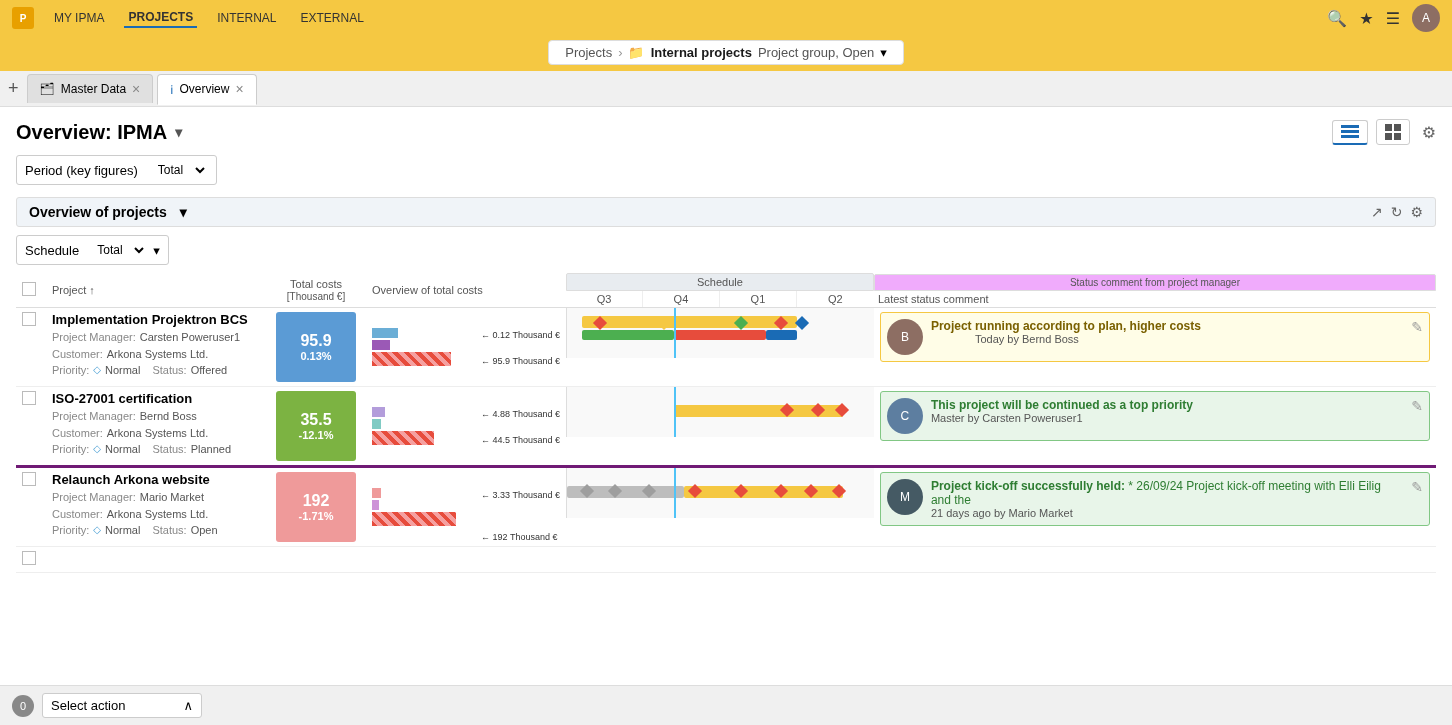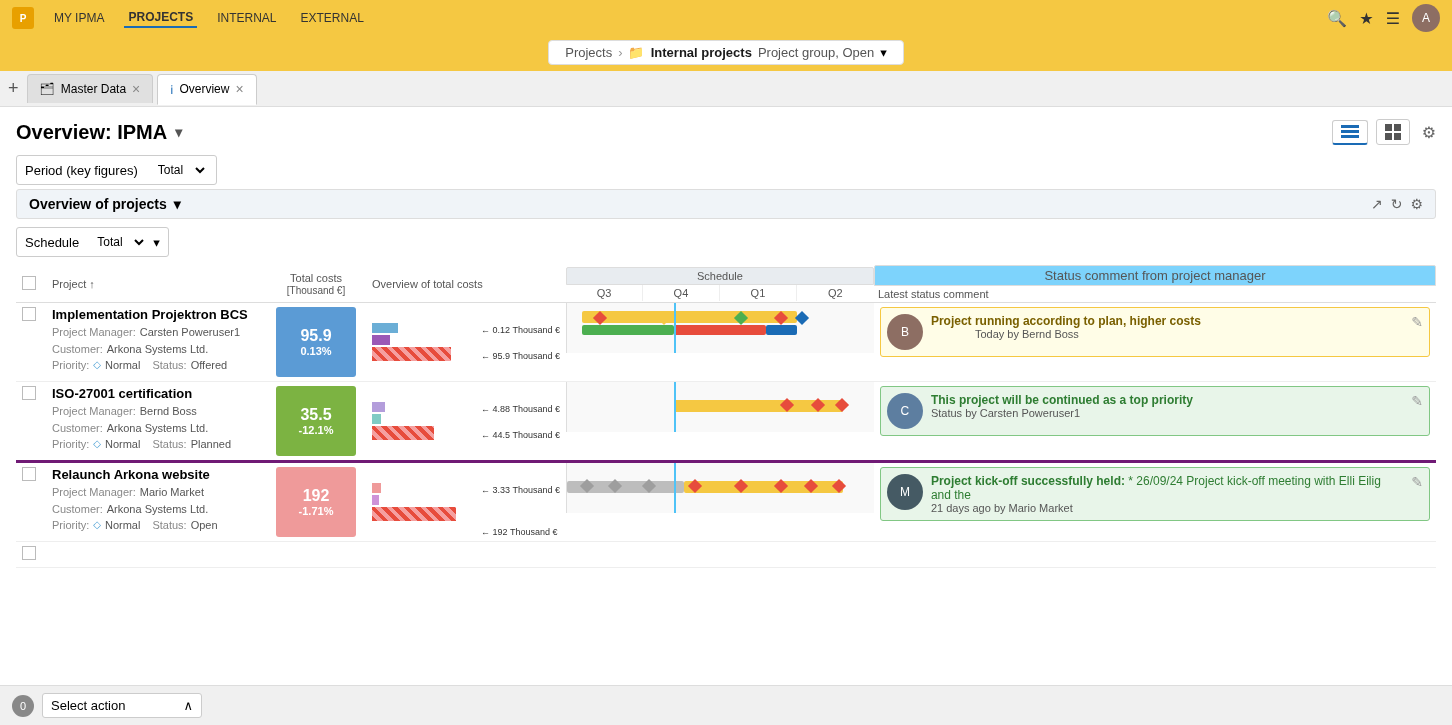--- a/index.html
+++ b/index.html
@@ -79,30 +79,30 @@
     .overview-title-dropdown { font-size: 14px; color: #555; cursor: pointer; }
     .view-toggles { display: flex; gap: 8px; align-items: center; }
     .view-btn {
       padding: 4px 8px; border: 1px solid #ccc; border-radius: 3px; cursor: pointer;
       background: white; display: flex; align-items: center; gap: 4px;
     }
     .view-btn.active { border-bottom: 2px solid #1a6bb5; }
     .settings-icon { font-size: 16px; color: #666; cursor: pointer; }
 
     
-    .period-filter { display: flex; align-items: center; gap: 8px; margin-bottom: 4px; }
+    .period-filter { display: flex; align-items: center; gap: 8px; margin-bottom: 12px; }
     select { border: 1px solid #ccc; border-radius: 3px; padding: 3px 8px; font-size: 12px; }
 
     
     .section-header {
       display: flex; align-items: center; justify-content: space-between;
       background: #f0f4f8; border: 1px solid #ddd; border-radius: 3px;
       padding: 6px 12px; margin-bottom: 8px;
     }
-    .section-title { font-size: 14px; font-weight: bold; display: flex; align-items: center; gap: 7px; }
+    .section-title { font-size: 14px; font-weight: bold; display: flex; align-items: center; gap: 13px; }
     .section-actions { display: flex; gap: 8px; align-items: center; }
     .section-action-icon { color: #666; font-size: 14px; cursor: pointer; }
 
     
     .schedule-dropdown-wrap { display: flex; align-items: center; gap: 8px; margin-bottom: 8px; }
 
     
     .project-table { width: 100%; border-collapse: collapse; }
     .project-table th {
       font-size: 11px; color: #555; text-align: left; padding: 4px 6px;
@@ -280,21 +280,21 @@
               <span>Schedule</span>
             </div>
             <div style="display:grid;grid-template-columns:1fr 1fr 1fr 1fr;font-size:11px;text-align:center;">
               <div style="border-right:1px solid #eee;padding:2px;">Q3</div>
               <div style="border-right:1px solid #eee;padding:2px;">Q4</div>
               <div style="border-right:1px solid #eee;padding:2px;">Q1</div>
               <div style="padding:2px;">Q2</div>
             </div>
           </th>
           <th colspan="2" style="padding:0;">
-            <div style="background:#7dd3fc;border:1px solid #ddd;text-align:center;font-size:13px;padding:2px 0;border-radius:2px 2px 0 0;">
+            <div style="background:#f0abfc;border:1px solid #ddd;text-align:center;font-size:10px;padding:2px 0;border-radius:2px 2px 0 0;">
               <span>Status comment from project manager</span>
             </div>
             <div style="font-size:11px;text-align:left;padding:2px 4px;">
               <span>Latest status comment</span>
             </div>
           </th>
         </tr>
       </thead>
       <tbody>
 
@@ -425,21 +425,21 @@
               <div style="position:absolute;left:80%;top:18px;width:10px;height:10px;background:#e74c3c;transform:rotate(45deg);"></div>
               <div style="position:absolute;left:88%;top:18px;width:10px;height:10px;background:#e74c3c;transform:rotate(45deg);"></div>
             </div>
           </td>
 
           <td colspan="2" style="vertical-align:top;">
             <div style="display:flex;align-items:flex-start;gap:8px;background:#e8f5e9;border:1px solid #81c784;border-radius:3px;padding:6px;">
               <div style="width:36px;height:36px;border-radius:50%;background:#5d7ea0;flex-shrink:0;display:flex;align-items:center;justify-content:center;color:white;font-size:12px;">C</div>
               <div style="flex:1;">
                 <div style="font-size:12px;font-weight:bold;color:#2e7d32;">This project will be continued as a top priority</div>
-                <div style="font-size:11px;color:#555;">Status by Carsten Poweruser1</div>
+                <div style="font-size:11px;color:#555;">Master by Carsten Poweruser1</div>
               </div>
               <span style="color:#999;cursor:pointer;font-size:14px;">✎</span>
             </div>
           </td>
         </tr>
 
         <tr style="border-bottom:1px solid #eee;">
           <td class="checkbox-cell">
             <div class="cb"></div>
           </td>

